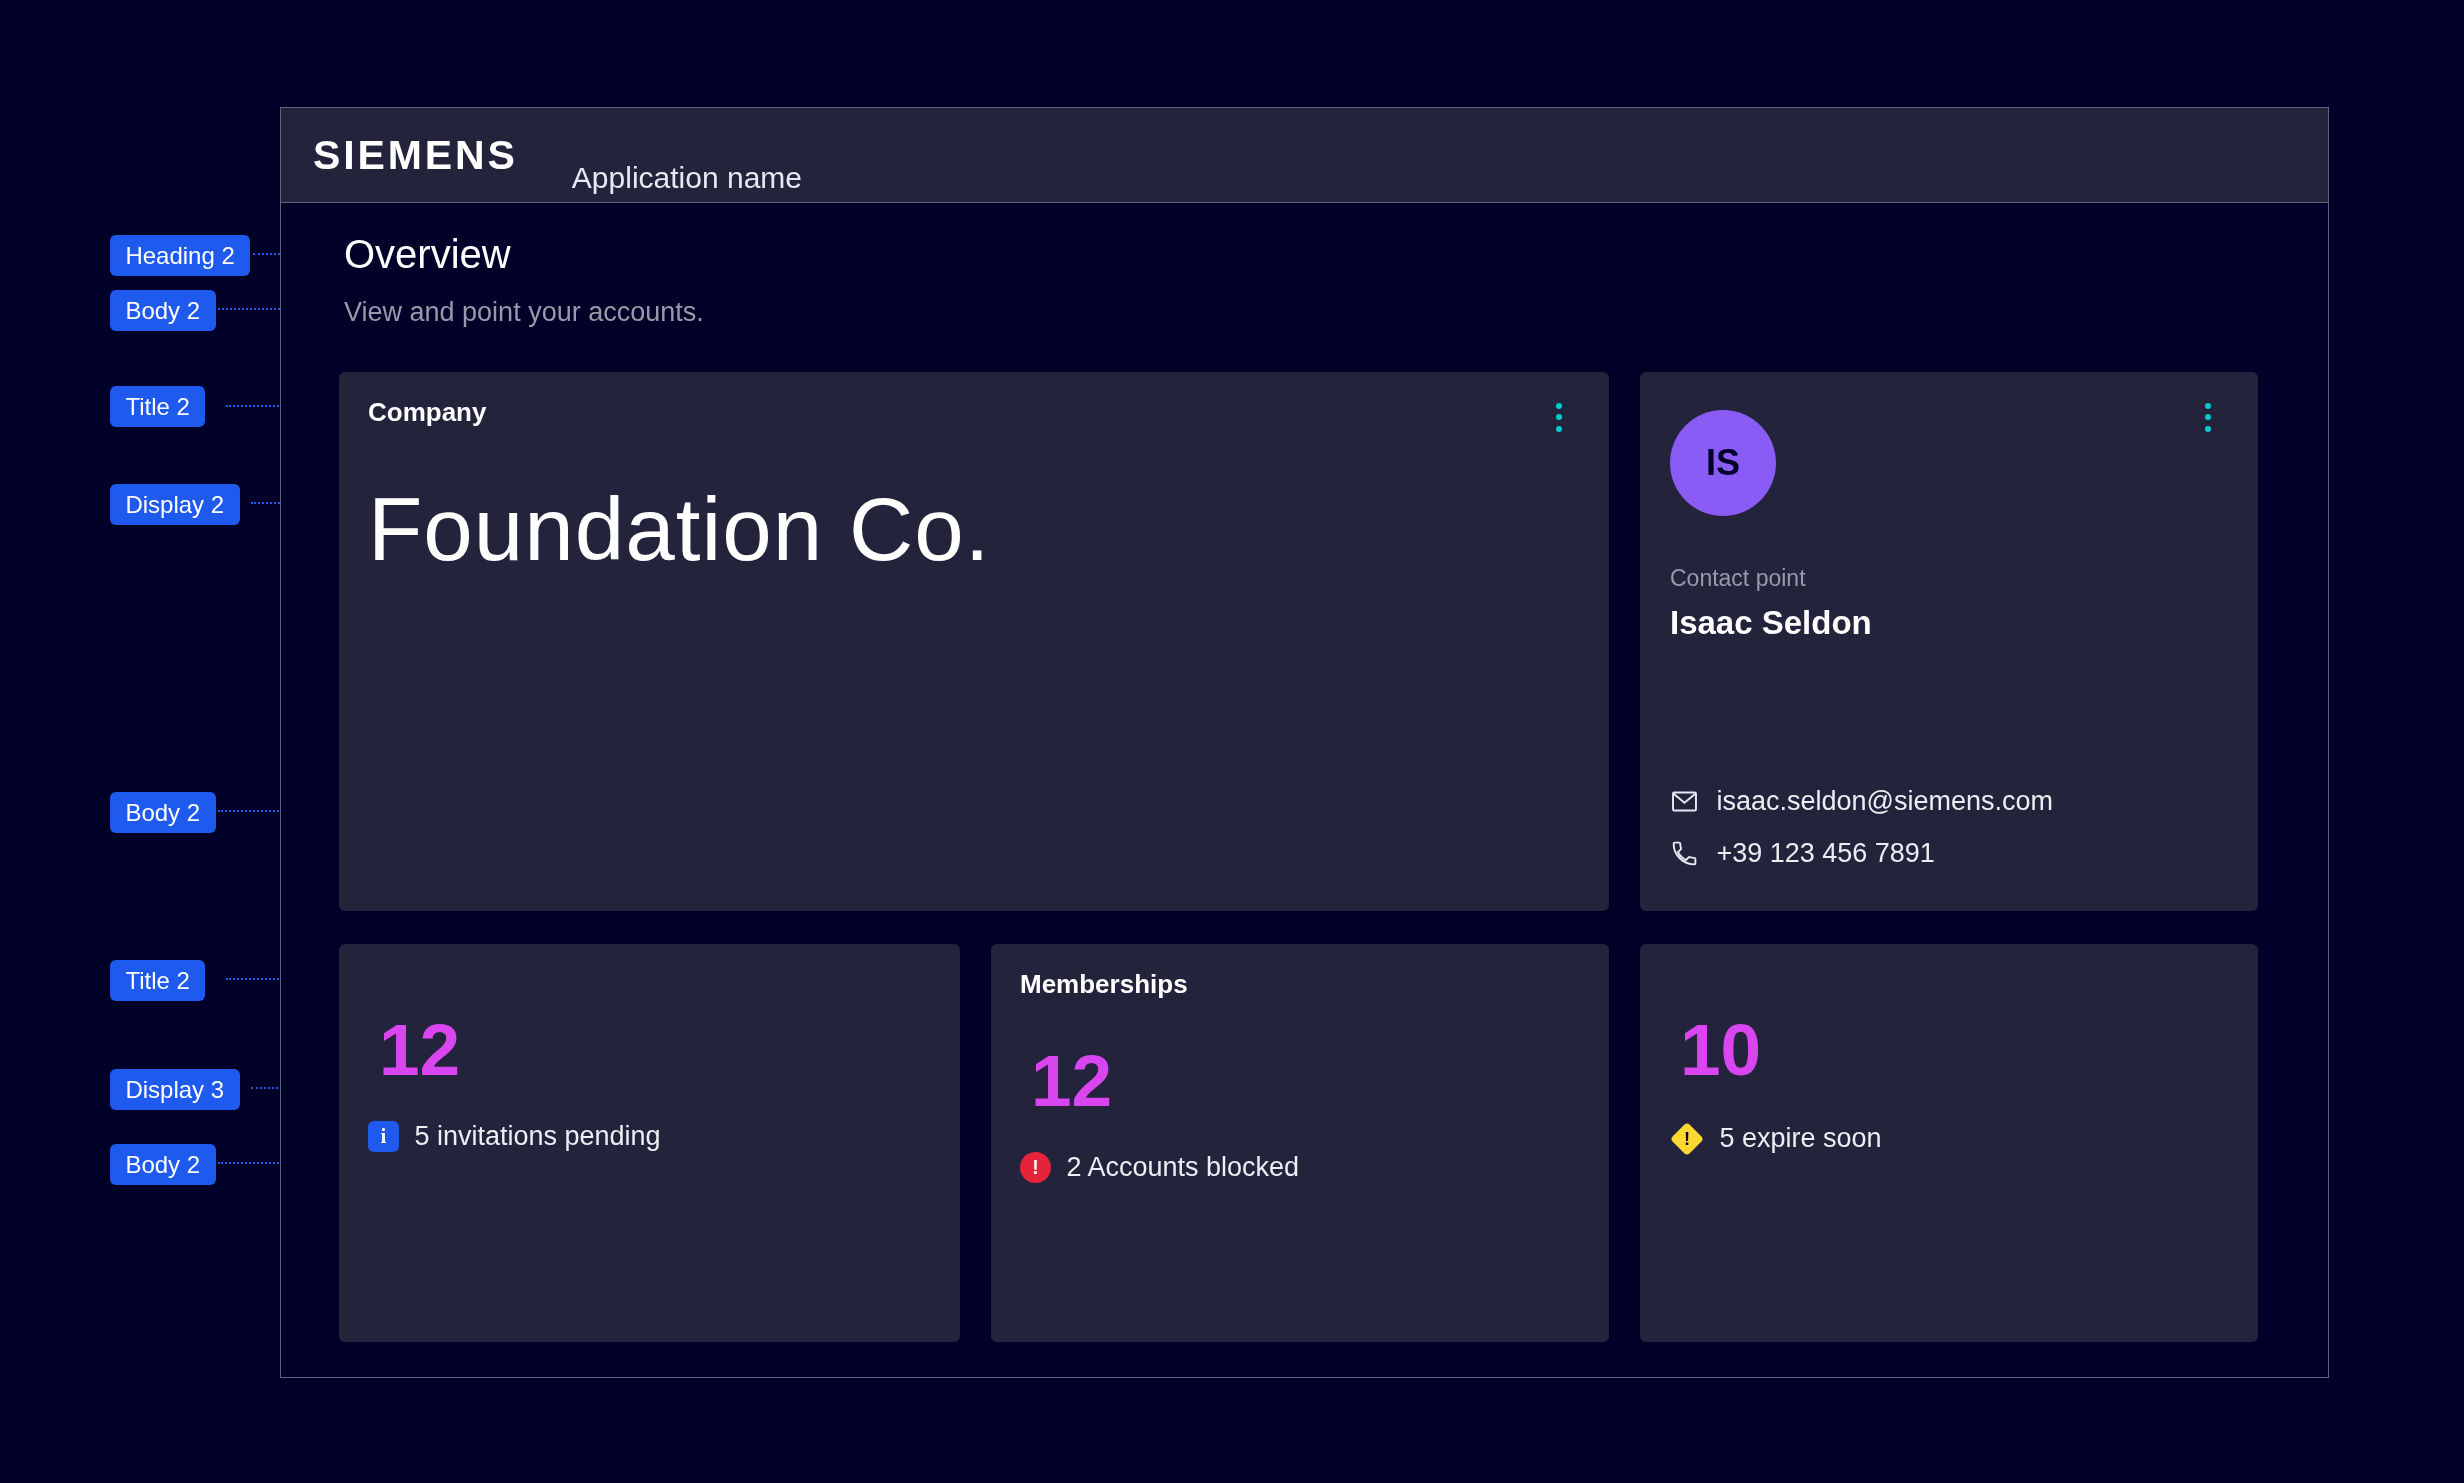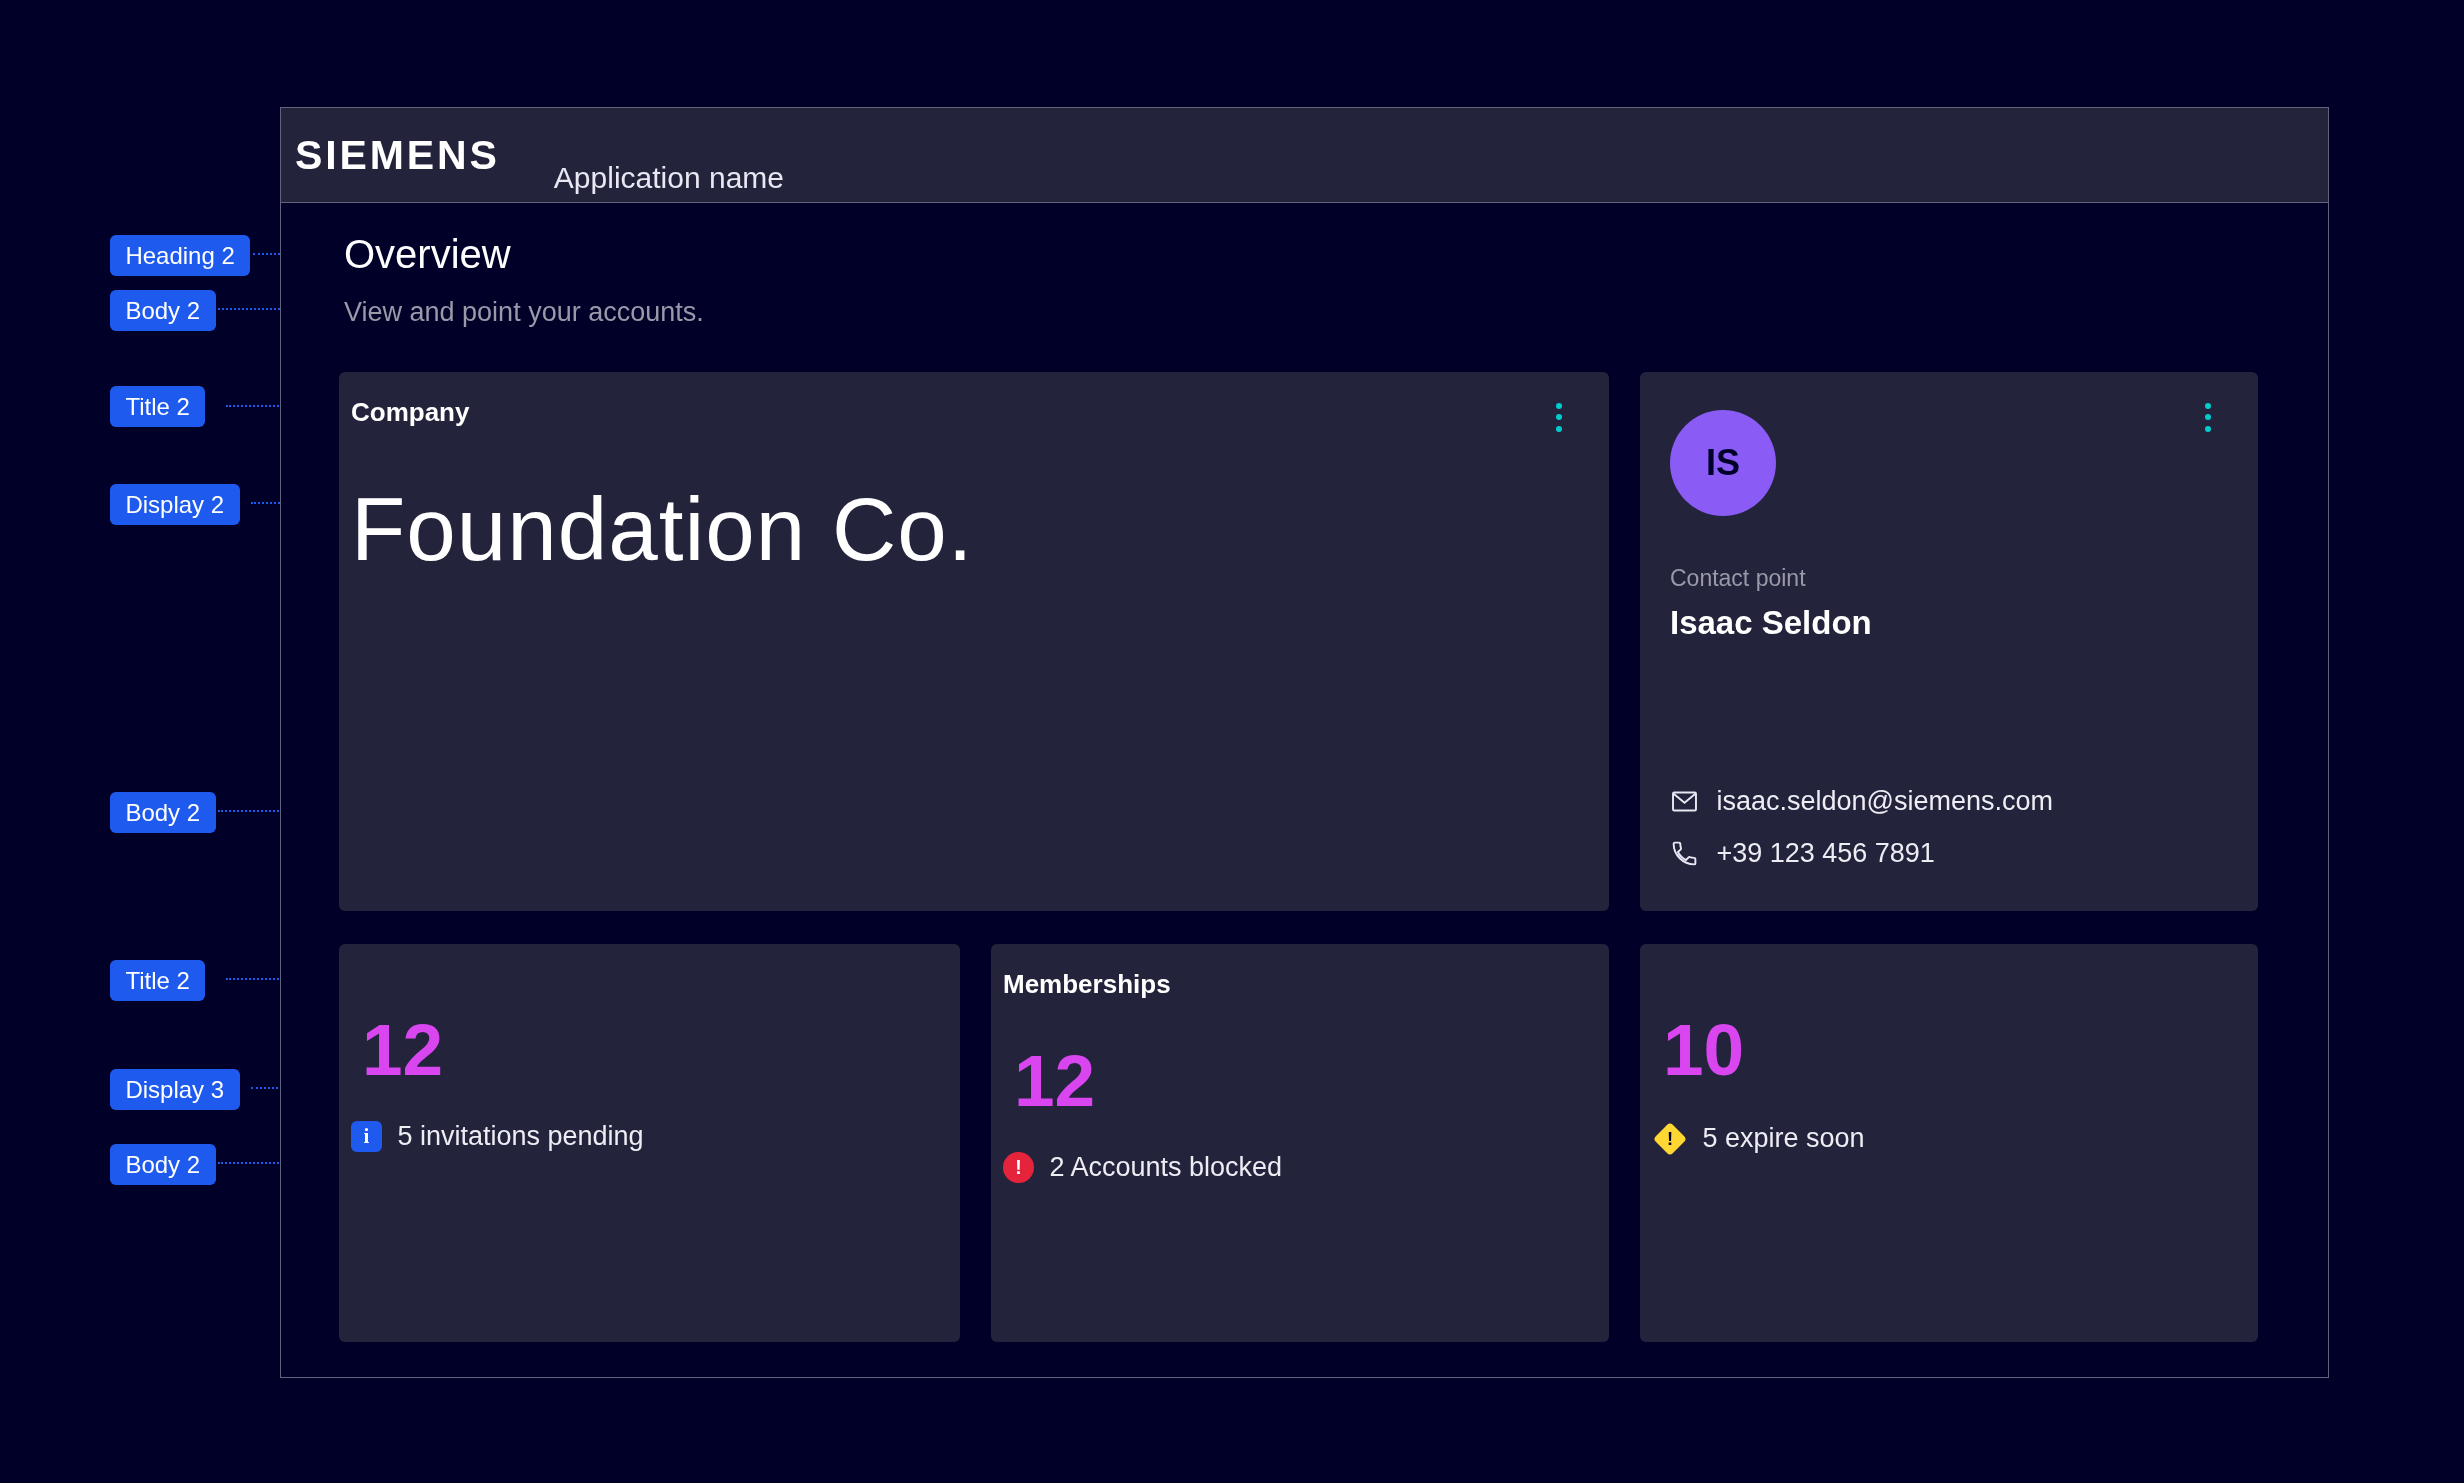--- a/index.html
+++ b/index.html
@@ -49,21 +49,21 @@
     width:2049px;height:1271px;
     border:1px solid var(--frame_border);
     background:var(--background);
   }
   .app-header{
     height:95px;
     background:var(--card);
     border-bottom:1px solid var(--frame_border);
     display:flex;
     align-items:center;
-    padding-left:14px;
+    padding-left:32px;
   }
   .brand{
     font-size:41px;
     font-weight:bold;
     letter-spacing:2.9px;
     color:#fff;
   }
   .app-name{
     margin-left:54px;
     font-size:30px;
@@ -92,21 +92,21 @@
     display:grid;
     grid-template-columns:621px 618px 618px;
     grid-template-rows:539px 398px;
     column-gap:31px;
     row-gap:33px;
   }
   .card{
     background:var(--card);
     border-radius:5.8px;
     position:relative;
-    padding:25px 29px 29px 12px;
+    padding:25px 29px 29px 29px;
   }
   .company-card{grid-column:1/3;grid-row:1;}
   .contact-card{grid-column:3;grid-row:1;}
   .card-title{
     font-size:26px;
     font-weight:bold;
     color:#fff;
   }
   .kebab{
     position:absolute;

